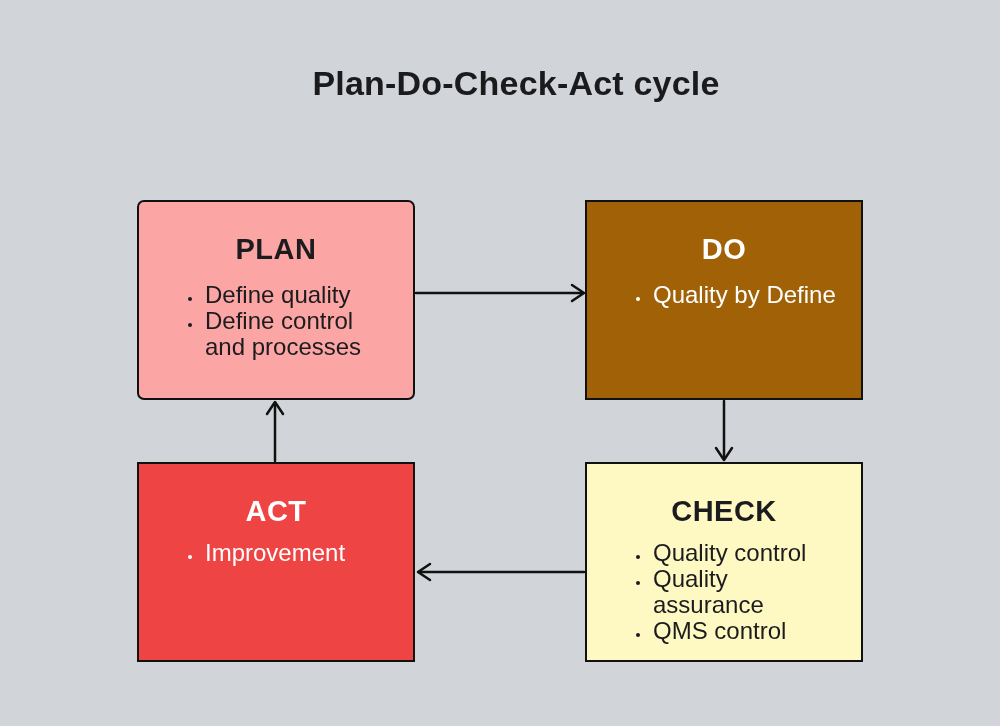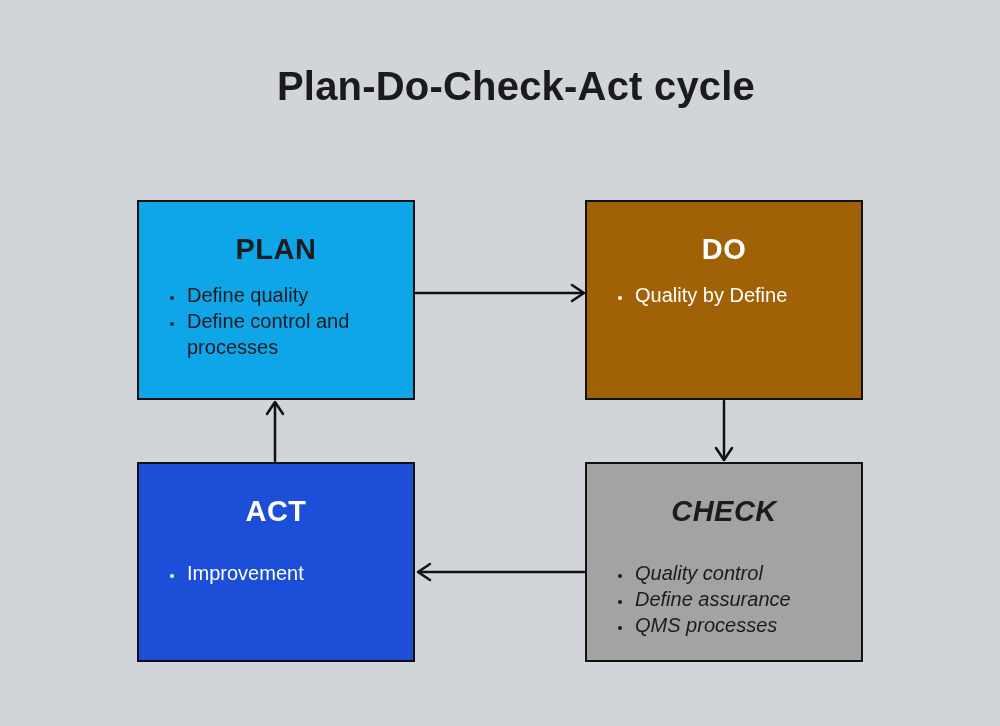--- a/index.html
+++ b/index.html
@@ -9,21 +9,21 @@
     overflow: hidden;
   }
   .canvas {
     position: relative;
     width: 1000px; height: 726px;
   }
   .diagram-title {
     position: absolute;
     top: 64px; left: 32px; right: 0;
     text-align: center;
-    font-size: 40px;
+    font-size: 34px;
     font-weight: 700;
     letter-spacing: 0.2px;
   }
   .box {
     position: absolute;
     width: 278px; height: 200px;
     border: 2px solid #111;
   }
   .box-plan  { left: 137px; top: 200px; }
   .box-do    { left: 585px; top: 200px; }
@@ -32,27 +32,27 @@
   .box-title {
     margin-top: 30px;
     text-align: center;
     font-size: 29px;
     font-weight: 700;
     letter-spacing: 0.5px;
     line-height: 34px;
   }
   .box-bullets {
     margin-top: 16px;
-    padding-left: 46px;
+    padding-left: 64px;
     padding-right: 16px;
-    font-size: 20px;
+    font-size: 24px;
     line-height: 26px;
     list-style: disc;
   }
-  .row-bottom .box-bullets { margin-top: 32px; }
+  .row-bottom .box-bullets { margin-top: 12px; }
   .box-bullets li { padding-left: 2px; }
   .box-bullets li::marker { font-size: 14px; }
   .arrows-layer {
     position: absolute;
     left: 0; top: 0;
     pointer-events: none;
   }
   .arrows-layer line, .arrows-layer path {
     stroke-width: 2.5;
     fill: none;
@@ -60,48 +60,48 @@
     stroke-linejoin: round;
   }
 </style>
 </head>
 <body>
 
 <div class="canvas" style="background-color: rgb(209, 213, 217);">
 
   <h1 class="diagram-title" style="color: rgb(27, 27, 29);">Plan-Do-Check-Act cycle</h1>
 
-  <div class="box box-plan row-top" style="background-color: #0ea5e9; border-color: rgb(17, 17, 17); color: rgb(28, 28, 30);">
+  <div class="box box-plan row-top" style="background-color: #fca5a5; border-color: rgb(17, 17, 17); color: rgb(28, 28, 30); border-radius: 7px;">
     <div class="box-title">PLAN</div>
     <ul class="box-bullets">
       <li>Define quality</li>
       <li>Define control and processes</li>
     </ul>
   </div>
 
   <div class="box box-do row-top" style="background-color: #a16207; border-color: rgb(17, 17, 17); color: rgb(255, 255, 255);">
     <div class="box-title">DO</div>
     <ul class="box-bullets">
       <li>Quality by Define</li>
     </ul>
   </div>
 
-  <div class="box box-act row-bottom" style="background-color: #1d4ed8; border-color: rgb(17, 17, 17); color: rgb(255, 255, 255);">
+  <div class="box box-act row-bottom" style="background-color: #ef4444; border-color: rgb(17, 17, 17); color: rgb(255, 255, 255);">
     <div class="box-title">ACT</div>
     <ul class="box-bullets">
       <li>Improvement</li>
     </ul>
   </div>
 
-  <div class="box box-check row-bottom" style="background-color: #a3a3a3; border-color: rgb(17, 17, 17); color: rgb(28, 28, 30); font-style: italic;">
+  <div class="box box-check row-bottom" style="background-color: #fef9c3; border-color: rgb(17, 17, 17); color: rgb(28, 28, 30);">
     <div class="box-title">CHECK</div>
     <ul class="box-bullets">
       <li>Quality control</li>
-      <li>Define assurance</li>
-      <li>QMS processes</li>
+      <li>Quality assurance</li>
+      <li>QMS control</li>
     </ul>
   </div>
 
   <svg class="arrows-layer" width="1000" height="726" viewBox="0 0 1000 726" style="stroke: rgb(17, 17, 17);">
     <g>
       <line x1="416" y1="293" x2="582" y2="293"></line>
       <path d="M572 285 L584 293 L572 301"></path>
     </g>
     <g>
       <line x1="724" y1="401" x2="724" y2="458"></line>

